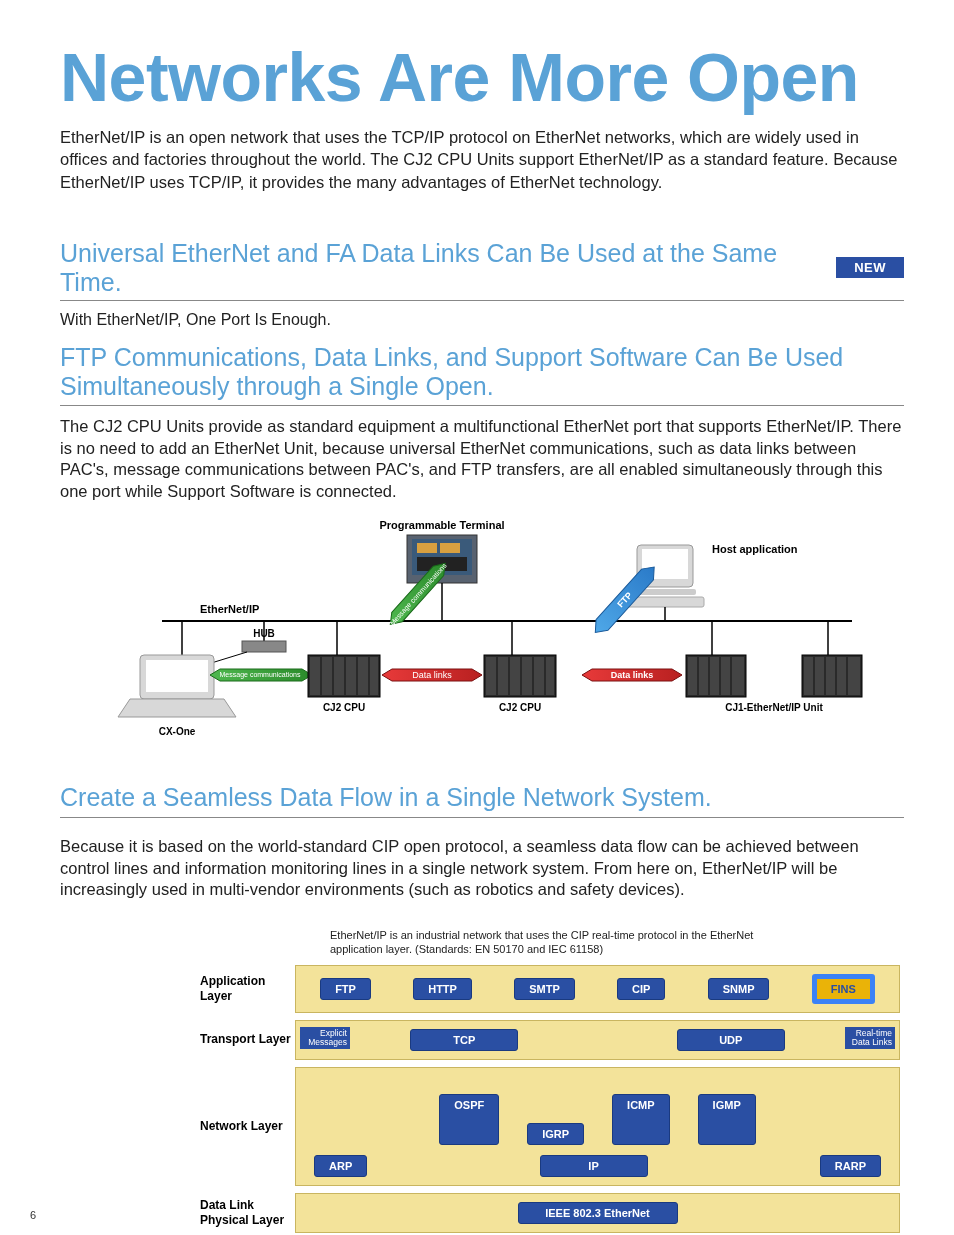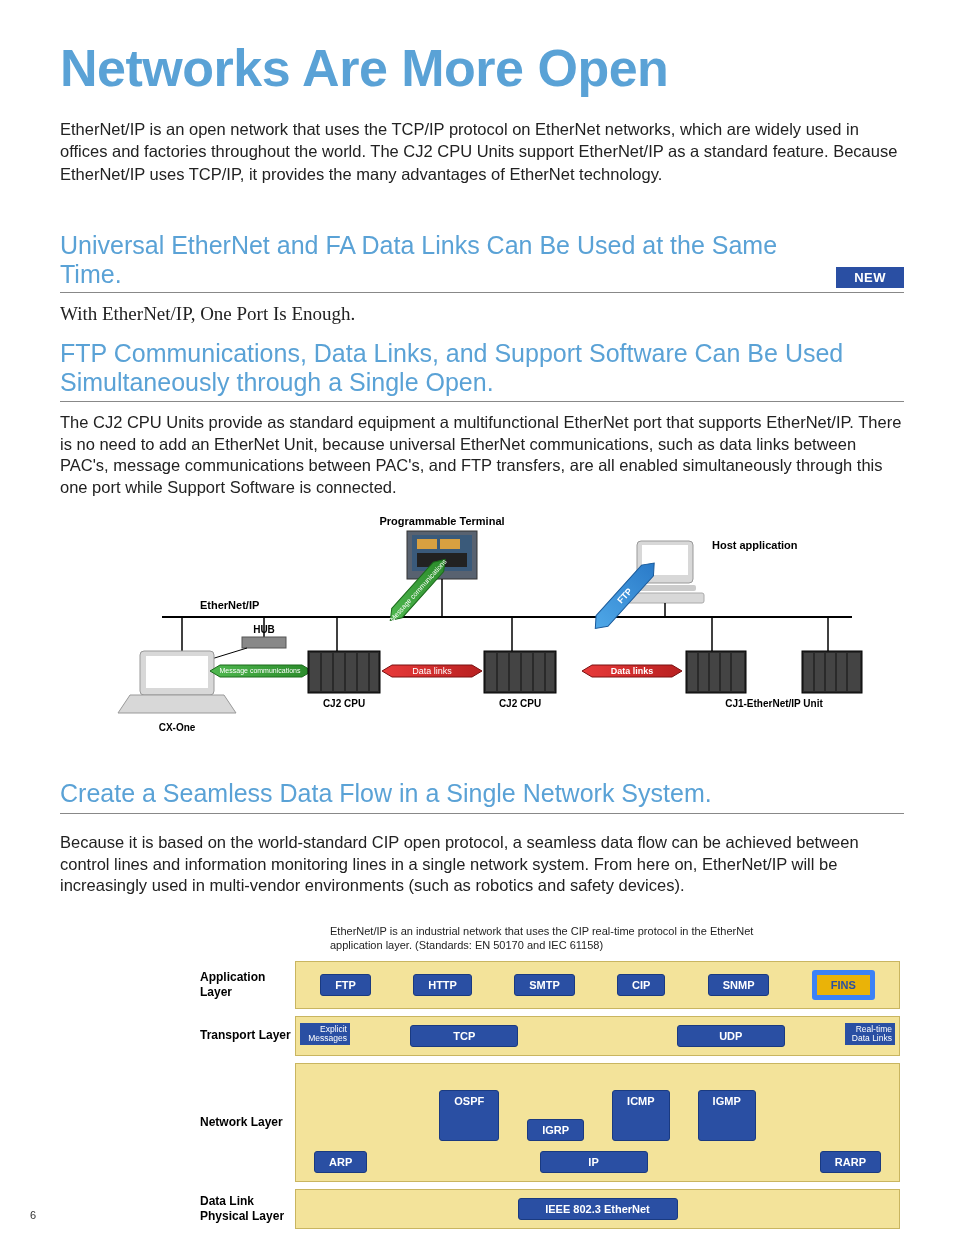--- a/index.html
+++ b/index.html
@@ -6,38 +6,38 @@
   body {
     width: 954px;
     height: 1235px;
     background: #fff;
     font-family: "Futura", "Century Gothic", Arial, sans-serif;
     color: #222;
     padding: 38px 50px 20px 60px;
     position: relative;
   }
   .main-title {
-    font-size: 52px;
+    font-size: 68px;
     font-weight: 700;
     color: #5aa2d6;
     letter-spacing: -0.5px;
-    margin-bottom: 20px;
+    margin-bottom: 10px;
     font-family: "Futura", "Arial Narrow", Arial, sans-serif;
   }
   .intro-p {
     font-size: 16.5px;
     line-height: 1.35;
     color: #222;
     margin-bottom: 46px;
     font-family: "Futura", "Century Gothic", Arial, sans-serif;
     font-weight: 400;
   }
   .section-row {
     display: flex;
-    align-items: flex-end;
+    align-items: center;
     justify-content: space-between;
     border-bottom: 1px solid #888;
     padding-bottom: 4px;
     margin-bottom: 10px;
   }
   .section-h {
     font-size: 25px;
     font-weight: 400;
     color: #5aa2d6;
     letter-spacing: 0px;
@@ -46,24 +46,23 @@
   }
   .new-badge {
     background: #2a4fa3;
     color: #fff;
     font-size: 13px;
     font-weight: 700;
     padding: 3px 18px;
     letter-spacing: 0.5px;
   }
   .sub-p {
-    font-size: 19px;
+    font-size: 16px;
     color: #222;
     margin-bottom: 14px;
-    font-family: Liberation Serif, serif;
   }
   .body-p {
     font-size: 16.5px;
     line-height: 1.32;
     color: #222;
     margin-bottom: 14px;
   }
   .diagram {
     margin: 10px auto 36px auto;
     width: 820px;

